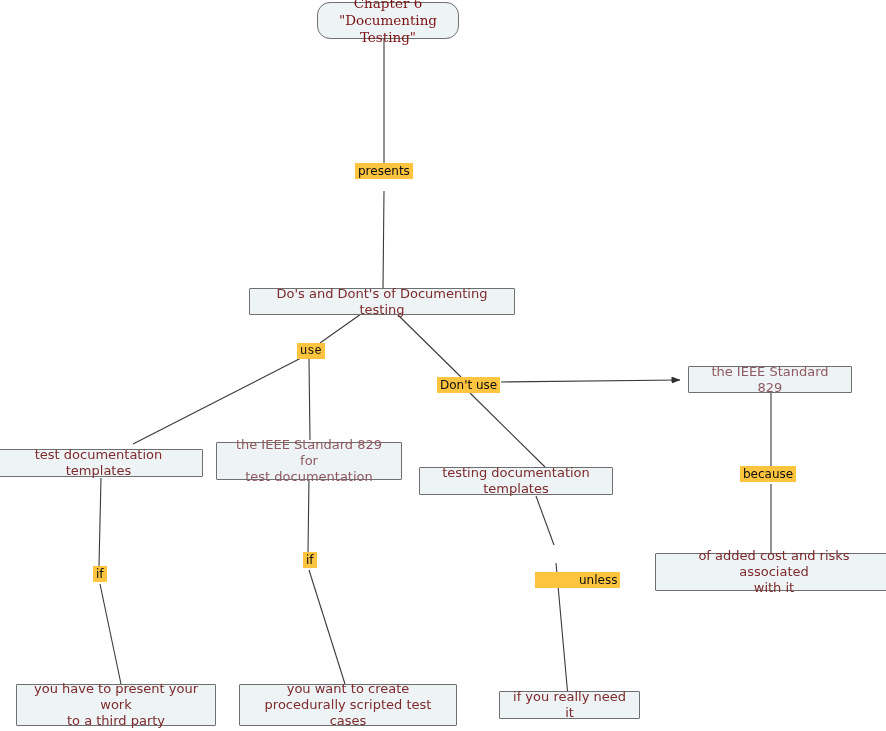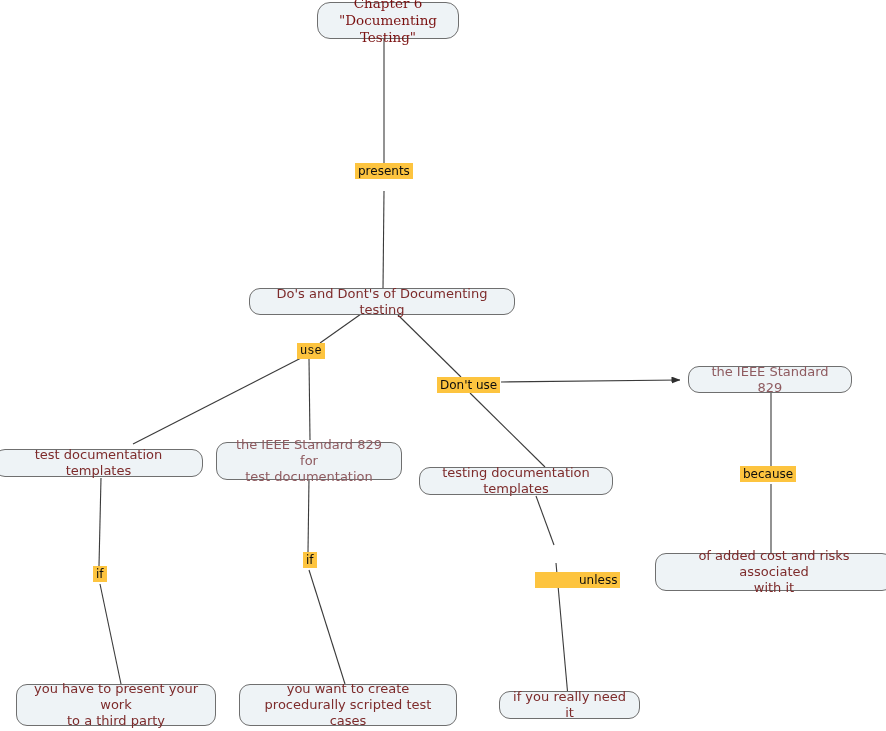--- a/index.html
+++ b/index.html
@@ -25,21 +25,21 @@
     left: 0; top: 0;
     width: 886px;
     height: 731px;
     pointer-events: none;
   }
   .node {
     position: absolute;
     box-sizing: border-box;
     background: #eef3f6;
     border: 1px solid #6f6f6f;
-    border-radius: 11px;
+    border-radius: 1px;
     color: #7d2b2b;
     font-family: "DejaVu Sans", sans-serif;
     font-size: 13px;
     line-height: 16px;
     text-align: center;
     display: flex;
     align-items: center;
     justify-content: center;
     padding: 2px 8px;
     white-space: pre-line;

